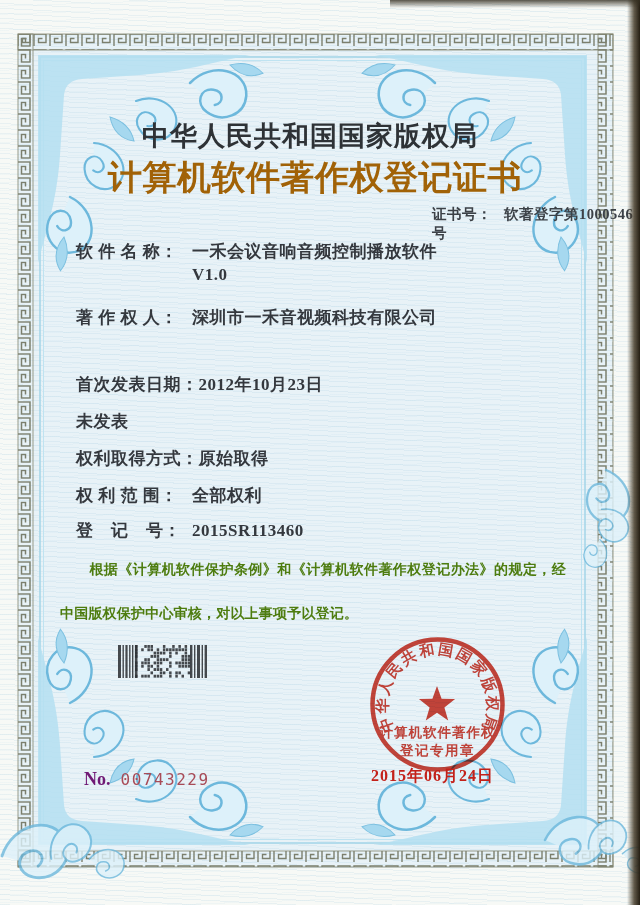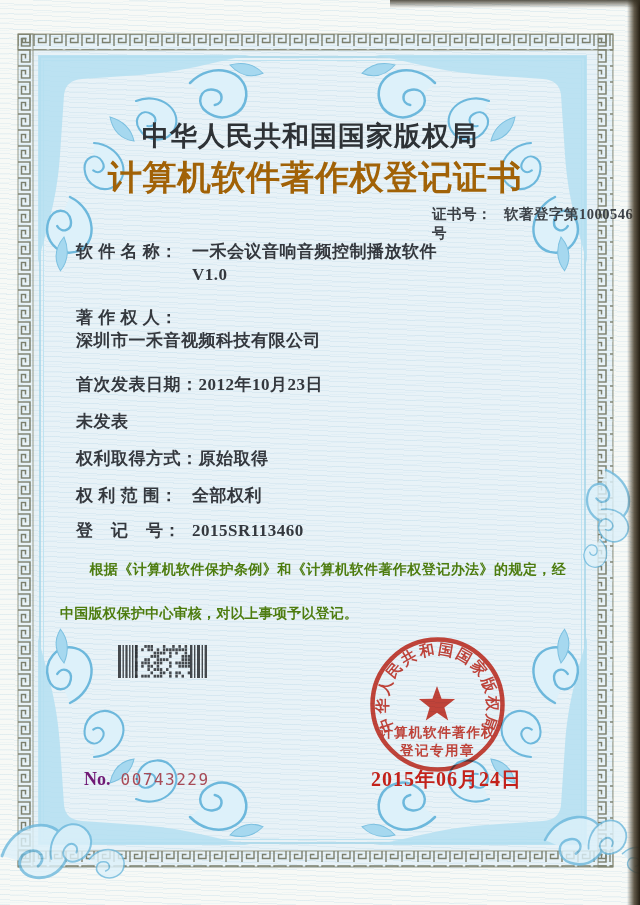--- a/index.html
+++ b/index.html
@@ -54,33 +54,33 @@
   }
   .cert-no-row{
     position:absolute;top:205px;left:393px;
     font-size:14.5px;font-weight:600;color:#3c4147;letter-spacing:0.5px;margin-left:39px;
   }
   .cert-no-row .val{margin-left:12px;}
   .fields{position:absolute;left:76px;top:240px;width:490px;}
   .field-row{position:absolute;left:0;display:flex;white-space:nowrap;}
   .field-row .flabel{min-width:116px;font-size:17px;font-weight:700;color:#34383e;letter-spacing:0.5px;}
   .field-row .fvalue{font-size:17px;font-weight:700;color:#34383e;line-height:23px;letter-spacing:0.5px;}
-  .r0{top:0;} .r1{top:66px;flex-direction:column;} .r2{top:133px;} .r3{top:170px;}
+  .r0{top:0;} .r1{top:66px;} .r2{top:133px;} .r3{top:170px;}
   .r4{top:207px;} .r5{top:244px;} .r6{top:279px;}
   .statement{
     position:absolute;top:548px;left:60px;width:506px;
     font-size:14px;line-height:44px;font-weight:600;color:#4d7c0f;
     text-indent:2.1em;text-align:justify;letter-spacing:0.2px;font-family:Liberation Serif, serif;
   }
   .barcode{position:absolute;left:118px;top:645px;}
   .barcode rect{fill:#2e3135;opacity:0.88;}
   .stamp{position:absolute;left:367px;top:634px;mix-blend-mode:multiply;opacity:0.93;}
   .issue-date{
     position:absolute;left:371px;top:766px;
-    font-size:20px;font-weight:700;color:#c3211a;letter-spacing:1px;z-index:5;
+    font-size:16px;font-weight:700;color:#c3211a;letter-spacing:1px;z-index:5;
   }
   .serial-row{position:absolute;left:84px;top:769px;white-space:nowrap;}
   .serial-row .no-label{font-size:18px;font-weight:600;color:#701a75;}
   .serial-row .no-value{
     margin-left:10px;font-family:"DejaVu Sans Mono",monospace;
     font-size:16px;color:#a84b57;letter-spacing:1.5px;
   }
 </style>
 </head>
 <body>

